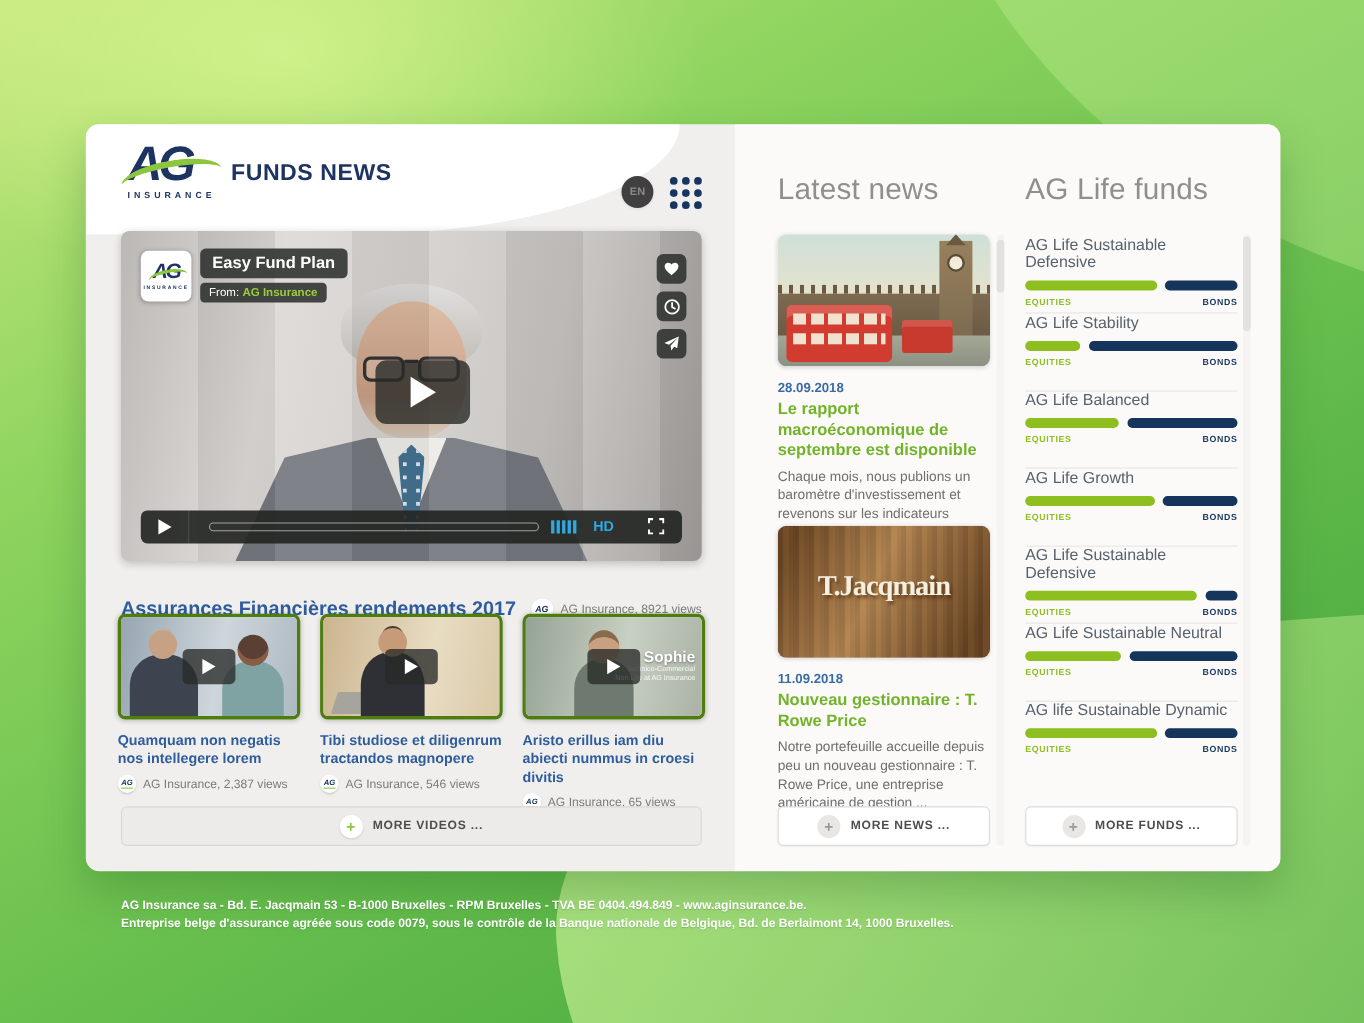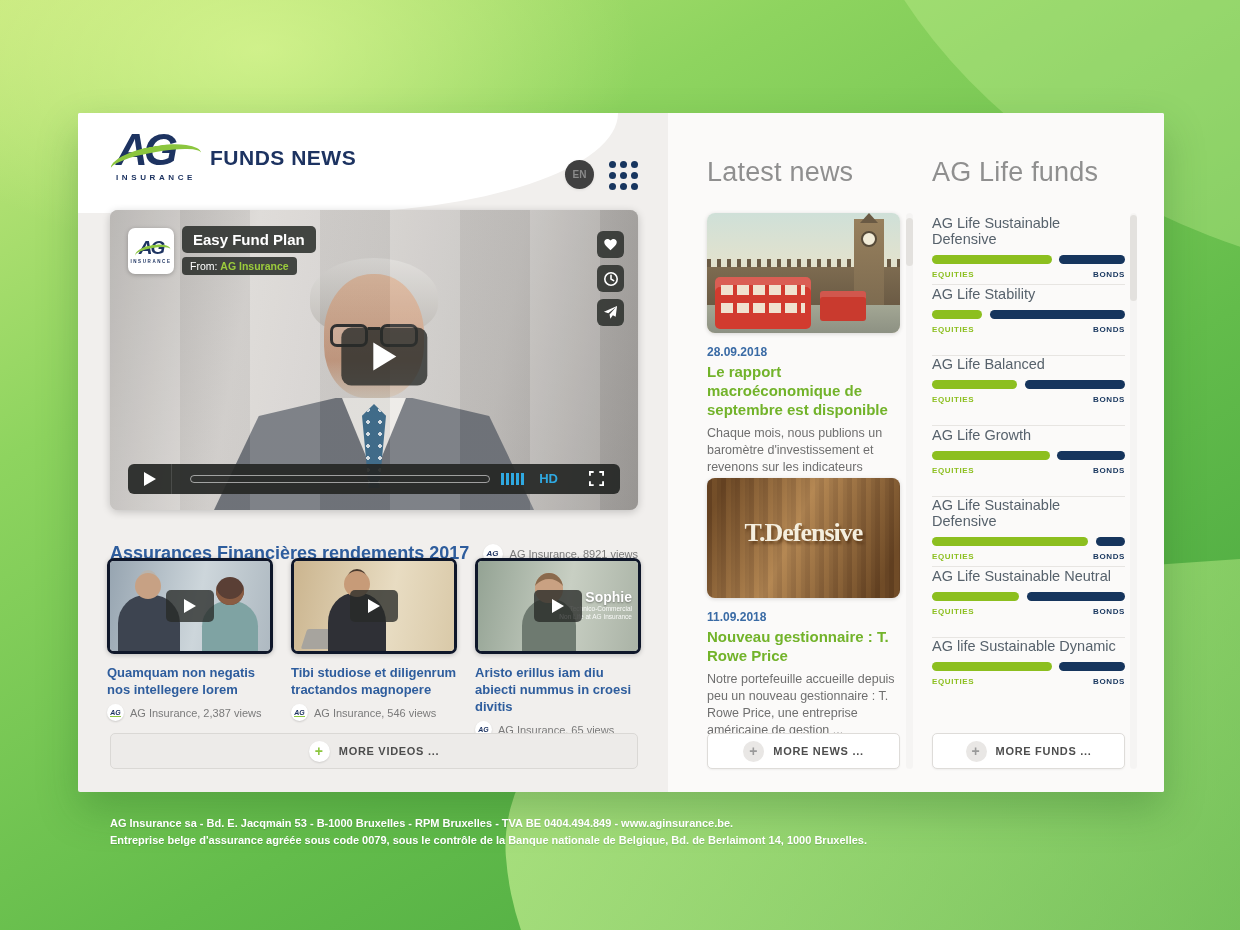--- a/index.html
+++ b/index.html
@@ -9,21 +9,21 @@
     background:linear-gradient(150deg,#c6e87e 0%,#8ed45f 28%,#63bc4b 62%,#42a23d 100%); }
   .bg-glow { position:absolute; left:-120px; top:-160px; width:760px; height:420px;
     background:radial-gradient(closest-side, rgba(235,255,160,.55), rgba(235,255,160,0)); }
   .bg-leaf-tr { position:absolute; right:-180px; top:-240px; width:620px; height:480px;
     background:rgba(200,240,150,.35); border-radius:0 0 0 100%; transform:rotate(8deg); }
   .bg-leaf-br { position:absolute; right:-150px; bottom:-290px; width:880px; height:640px;
     background:linear-gradient(115deg, rgba(196,238,146,.75), rgba(150,215,105,.45));
     border-radius:78% 10% 0 100% / 62% 8% 0 100%; transform:rotate(-4deg); }
 
   .card { position:absolute; left:78px; top:113px; width:1086px; height:679px;
-    background:#f1efed; border-radius:2px; overflow:hidden;
+    background:#f1efed; border-radius:12px; overflow:hidden;
     box-shadow:0 18px 40px rgba(30,90,30,.28); }
   .right-zone { position:absolute; left:590px; top:0; width:496px; height:679px; background:#fbfaf9; }
 
   
   .header-curve { position:absolute; left:0; top:0; width:540px; height:100px; background:#fff;
     border-bottom-right-radius:300px 100px; }
   .brand { position:absolute; left:38px; top:15px; width:110px; height:62px; }
   .ag-word { font-style:italic; font-weight:900; font-size:44px; letter-spacing:-4px;
     color:#1d3361; line-height:44px; }
   .ag-swoosh { position:absolute; left:-6px; top:18px; width:92px; height:30px;
@@ -96,21 +96,21 @@
   .featured-title { font-size:18px; font-weight:bold; color:#2e5d9d; }
   .attribution { display:flex; align-items:center; gap:7px; font-size:11px; color:#7a7a7a; }
   .ag-mini { width:20px; height:20px; border-radius:50%; background:#fff; box-shadow:0 1px 2px rgba(0,0,0,.15);
     display:flex; align-items:center; justify-content:center; font-style:italic; font-weight:900;
     font-size:8px; color:#1d3361; flex:0 0 auto; }
   .ag-mini i { border-bottom:1.5px solid #8cc63f; font-style:italic; }
 
   
   .video-card { position:absolute; top:445px; width:166px; }
   .vc0 { left:29px; } .vc1 { left:213px; } .vc2 { left:397px; }
-  .thumb { position:relative; width:166px; height:96px; border:3px solid #0f172a; border-radius:7px;
+  .thumb { position:relative; width:166px; height:96px; border:3px solid #4d7c0f; border-radius:7px;
     overflow:hidden; box-shadow:0 1px 5px rgba(0,0,0,.22); cursor:pointer; }
   .art1 { position:absolute; inset:0; background:linear-gradient(100deg,#97a5b1,#cdd6db 55%,#aeb9c1); }
   .art1 .fig-l { position:absolute; left:8px; bottom:-6px; width:62px; height:62px; border-radius:45% 45% 0 0;
     background:#3d4450; }
   .art1 .fig-l::before { content:""; position:absolute; left:17px; top:-22px; width:26px; height:26px;
     border-radius:50%; background:#c7a184; box-shadow:0 -7px 0 -4px #b8b4ae; }
   .art1 .fig-r { position:absolute; right:12px; bottom:-6px; width:56px; height:56px; border-radius:45% 45% 0 0;
     background:#7fa3a3; }
   .art1 .fig-r::before { content:""; position:absolute; left:14px; top:-24px; width:28px; height:28px;
     border-radius:50%; background:#5a3f35; box-shadow:inset 0 -6px 0 #8a5c42; }
@@ -410,21 +410,21 @@
           </div>
       </div>
       <div class="news-date">28.09.2018</div>
       <div class="news-title">Le rapport macroéconomique de septembre est disponible</div>
       <div class="news-excerpt">Chaque mois, nous publions un baromètre d'investissement et revenons sur les indicateurs macroéconomiques ...</div>
     </div>
 
     <div class="news-item ni1">
       <div class="news-img">
         <div class="trowe">
-            <div class="sign">T.Defensive</div>
+            <div class="sign">T.Jacqmain</div>
           </div>
       </div>
       <div class="news-date">11.09.2018</div>
       <div class="news-title">Nouveau gestionnaire : T. Rowe Price</div>
       <div class="news-excerpt">Notre portefeuille accueille depuis peu un nouveau gestionnaire : T. Rowe Price, une entreprise américaine de gestion ...</div>
     </div>
 
     <div class="more-btn more-news">
       <span class="plus-circle plus-gray">+</span>
       <span>MORE NEWS ...</span>

